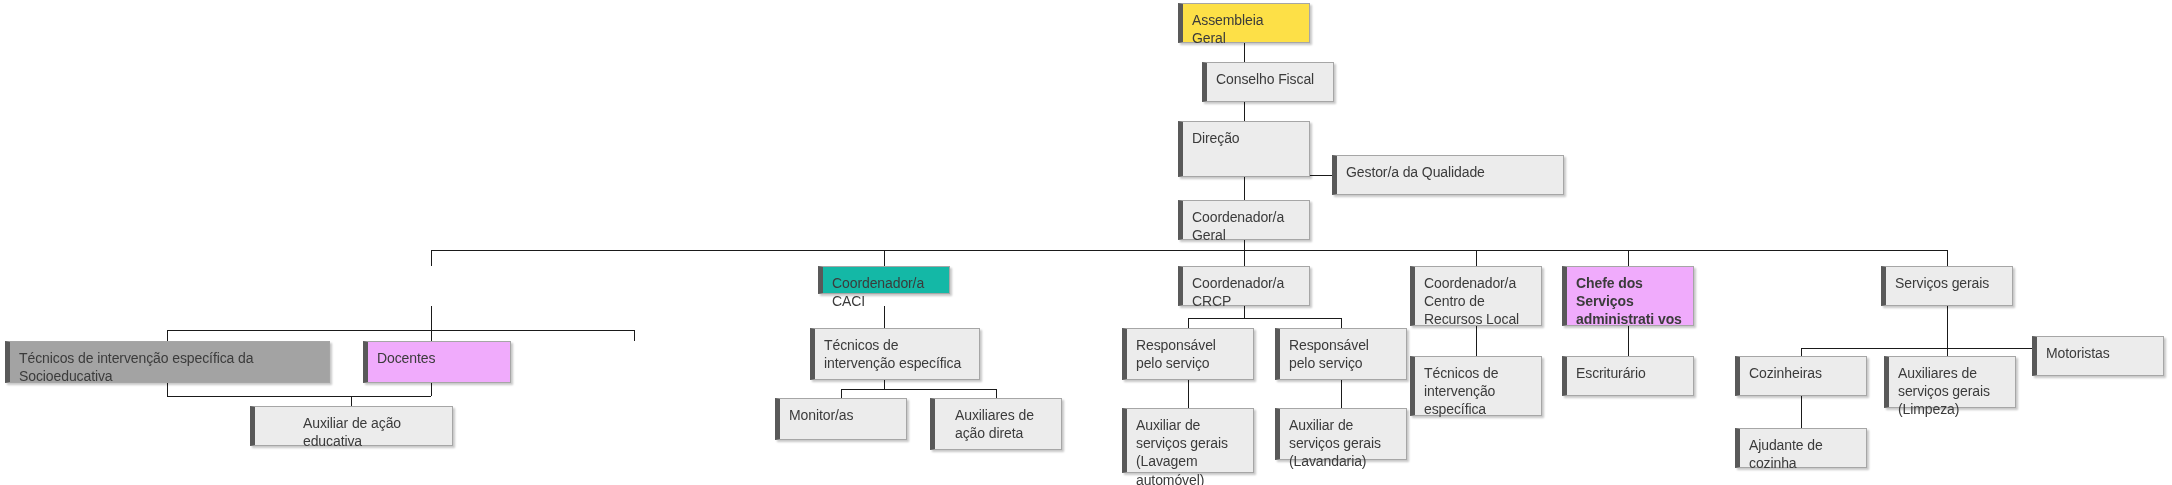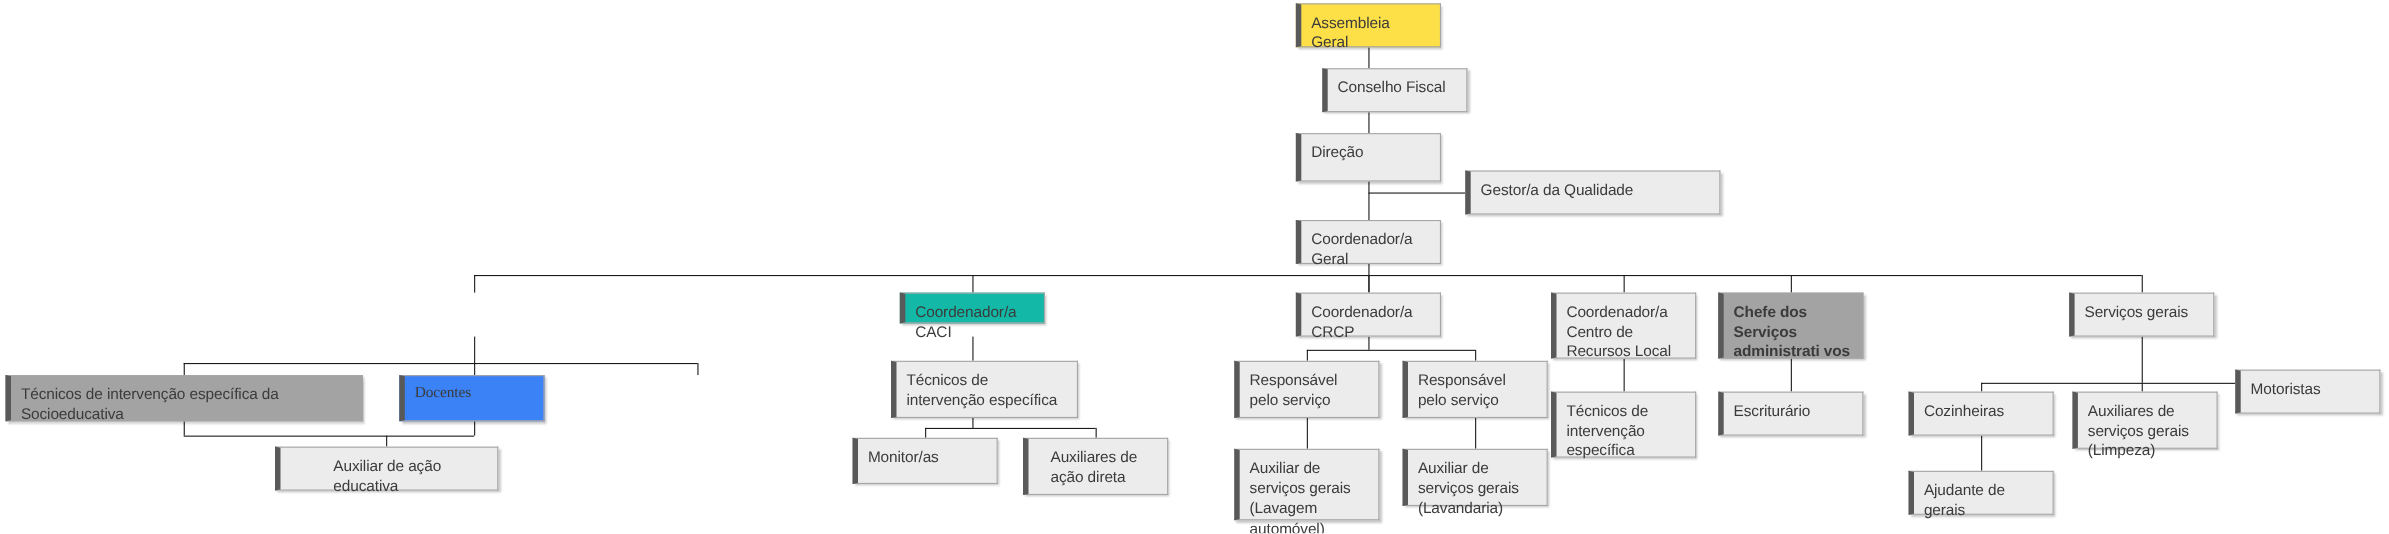--- a/index.html
+++ b/index.html
@@ -73,37 +73,37 @@
     <div class="edge v" style="left: 1476px; top: 326px; height: 30px; background: rgb(26, 26, 26);"></div>
     <div class="edge v" style="left: 1628px; top: 326px; height: 30px; background: rgb(26, 26, 26);"></div>
     <div class="edge v" style="left: 1947px; top: 306px; height: 42px; background: rgb(26, 26, 26);"></div>
     <div class="edge h" style="left: 1801px; top: 348px; width: 297px; background: rgb(26, 26, 26);"></div>
     <div class="edge v" style="left: 1801px; top: 348px; height: 8px; background: rgb(26, 26, 26);"></div>
     <div class="edge v" style="left: 1947px; top: 348px; height: 8px; background: rgb(26, 26, 26);"></div>
     <div class="edge v" style="left: 2098px; top: 348px; height: 8px; background: rgb(26, 26, 26);"></div>
     <div class="edge v" style="left: 1801px; top: 396px; height: 32px; background: rgb(26, 26, 26);"></div>
     <div class="node" style="left: 1178px; top: 3px; width: 132px; height: 40px; background: #fde047; border-color: rgb(166, 166, 166) rgb(166, 166, 166) rgb(166, 166, 166) rgb(89, 89, 89); color: rgb(59, 59, 59);">Assembleia Geral</div>
     <div class="node" style="left: 1178px; top: 62px; width: 132px; height: 40px; background: rgb(236, 236, 236); border-color: rgb(166, 166, 166) rgb(166, 166, 166) rgb(166, 166, 166) rgb(89, 89, 89); color: rgb(59, 59, 59); margin-left: 24px;">Conselho Fiscal</div>
-    <div class="node" style="left: 1178px; top: 121px; width: 132px; height: 44px; background: rgb(236, 236, 236); border-color: rgb(166, 166, 166) rgb(166, 166, 166) rgb(166, 166, 166) rgb(89, 89, 89); color: rgb(59, 59, 59);">Direção</div>
+    <div class="node" style="left: 1178px; top: 121px; width: 132px; height: 56px; background: rgb(236, 236, 236); border-color: rgb(166, 166, 166) rgb(166, 166, 166) rgb(166, 166, 166) rgb(89, 89, 89); color: rgb(59, 59, 59);">Direção</div>
     <div class="node" style="left: 1332px; top: 155px; width: 232px; height: 40px; background: rgb(236, 236, 236); border-color: rgb(166, 166, 166) rgb(166, 166, 166) rgb(166, 166, 166) rgb(89, 89, 89); color: rgb(59, 59, 59);">Gestor/a da Qualidade</div>
     <div class="node" style="left: 1178px; top: 200px; width: 132px; height: 40px; background: rgb(236, 236, 236); border-color: rgb(166, 166, 166) rgb(166, 166, 166) rgb(166, 166, 166) rgb(89, 89, 89); color: rgb(59, 59, 59);">Coordenador/a Geral</div>
     <div class="node" style="left: 818px; top: 266px; width: 132px; height: 28px; background: #14b8a6; border-color: rgb(166, 166, 166) rgb(166, 166, 166) rgb(166, 166, 166) rgb(89, 89, 89); color: rgb(59, 59, 59);">Coordenador/a CACI</div>
     <div class="node" style="left: 1178px; top: 266px; width: 132px; height: 40px; background: rgb(236, 236, 236); border-color: rgb(166, 166, 166) rgb(166, 166, 166) rgb(166, 166, 166) rgb(89, 89, 89); color: rgb(59, 59, 59);">Coordenador/a CRCP</div>
     <div class="node" style="left: 1410px; top: 266px; width: 132px; height: 60px; background: rgb(236, 236, 236); border-color: rgb(166, 166, 166) rgb(166, 166, 166) rgb(166, 166, 166) rgb(89, 89, 89); color: rgb(59, 59, 59);">Coordenador/a Centro de Recursos Local</div>
-    <div class="node bold" style="left: 1562px; top: 266px; width: 132px; height: 60px; background: #a3a3a3; border-color: rgb(166, 166, 166) rgb(166, 166, 166) rgb(166, 166, 166) rgb(89, 89, 89); color: rgb(59, 59, 59);">Chefe dos Serviços administrati vos</div>
+    <div class="node bold" style="left: 1562px; top: 266px; width: 132px; height: 60px; background: #f0abfc; border-color: rgb(166, 166, 166) rgb(166, 166, 166) rgb(166, 166, 166) rgb(89, 89, 89); color: rgb(59, 59, 59);">Chefe dos Serviços administrati vos</div>
     <div class="node" style="left: 1881px; top: 266px; width: 132px; height: 40px; background: rgb(236, 236, 236); border-color: rgb(166, 166, 166) rgb(166, 166, 166) rgb(166, 166, 166) rgb(89, 89, 89); color: rgb(59, 59, 59);">Serviços gerais</div>
     <div class="node" style="left: 5px; top: 341px; width: 325px; height: 42px; background: #a3a3a3; border-color: rgb(166, 166, 166) rgb(166, 166, 166) rgb(166, 166, 166) rgb(89, 89, 89); color: rgb(59, 59, 59);">Técnicos de intervenção específica da Socioeducativa</div>
-    <div class="node" style="left: 363px; top: 341px; width: 132px; height: 42px; background: #3b82f6; border-color: rgb(166, 166, 166) rgb(166, 166, 166) rgb(166, 166, 166) rgb(89, 89, 89); color: rgb(59, 59, 59); font-family: Liberation Serif, serif;">Docentes</div>
+    <div class="node" style="left: 363px; top: 341px; width: 148px; height: 42px; background: #f0abfc; border-color: rgb(166, 166, 166) rgb(166, 166, 166) rgb(166, 166, 166) rgb(89, 89, 89); color: rgb(59, 59, 59);">Docentes</div>
     <div class="node" style="left: 250px; top: 406px; width: 203px; height: 40px; background: rgb(236, 236, 236); border-color: rgb(166, 166, 166) rgb(166, 166, 166) rgb(166, 166, 166) rgb(89, 89, 89); color: rgb(59, 59, 59); padding-left: 48px;">Auxiliar de ação educativa</div>
     <div class="node" style="left: 810px; top: 328px; width: 170px; height: 52px; background: rgb(236, 236, 236); border-color: rgb(166, 166, 166) rgb(166, 166, 166) rgb(166, 166, 166) rgb(89, 89, 89); color: rgb(59, 59, 59);">Técnicos de intervenção específica</div>
     <div class="node" style="left: 775px; top: 398px; width: 132px; height: 42px; background: rgb(236, 236, 236); border-color: rgb(166, 166, 166) rgb(166, 166, 166) rgb(166, 166, 166) rgb(89, 89, 89); color: rgb(59, 59, 59);">Monitor/as</div>
     <div class="node" style="left: 930px; top: 398px; width: 132px; height: 52px; background: rgb(236, 236, 236); border-color: rgb(166, 166, 166) rgb(166, 166, 166) rgb(166, 166, 166) rgb(89, 89, 89); color: rgb(59, 59, 59); padding-left: 20px;">Auxiliares de ação direta</div>
     <div class="node" style="left: 1122px; top: 328px; width: 132px; height: 52px; background: rgb(236, 236, 236); border-color: rgb(166, 166, 166) rgb(166, 166, 166) rgb(166, 166, 166) rgb(89, 89, 89); color: rgb(59, 59, 59);">Responsável pelo serviço</div>
     <div class="node" style="left: 1275px; top: 328px; width: 132px; height: 52px; background: rgb(236, 236, 236); border-color: rgb(166, 166, 166) rgb(166, 166, 166) rgb(166, 166, 166) rgb(89, 89, 89); color: rgb(59, 59, 59);">Responsável pelo serviço</div>
     <div class="node" style="left: 1122px; top: 408px; width: 132px; height: 65px; background: rgb(236, 236, 236); border-color: rgb(166, 166, 166) rgb(166, 166, 166) rgb(166, 166, 166) rgb(89, 89, 89); color: rgb(59, 59, 59);">Auxiliar de serviços gerais (Lavagem automóvel)</div>
     <div class="node" style="left: 1275px; top: 408px; width: 132px; height: 52px; background: rgb(236, 236, 236); border-color: rgb(166, 166, 166) rgb(166, 166, 166) rgb(166, 166, 166) rgb(89, 89, 89); color: rgb(59, 59, 59);">Auxiliar de serviços gerais (Lavandaria)</div>
     <div class="node" style="left: 1410px; top: 356px; width: 132px; height: 60px; background: rgb(236, 236, 236); border-color: rgb(166, 166, 166) rgb(166, 166, 166) rgb(166, 166, 166) rgb(89, 89, 89); color: rgb(59, 59, 59);">Técnicos de intervenção específica</div>
     <div class="node" style="left: 1562px; top: 356px; width: 132px; height: 40px; background: rgb(236, 236, 236); border-color: rgb(166, 166, 166) rgb(166, 166, 166) rgb(166, 166, 166) rgb(89, 89, 89); color: rgb(59, 59, 59);">Escriturário</div>
     <div class="node" style="left: 1735px; top: 356px; width: 132px; height: 40px; background: rgb(236, 236, 236); border-color: rgb(166, 166, 166) rgb(166, 166, 166) rgb(166, 166, 166) rgb(89, 89, 89); color: rgb(59, 59, 59);">Cozinheiras</div>
     <div class="node" style="left: 1884px; top: 356px; width: 132px; height: 52px; background: rgb(236, 236, 236); border-color: rgb(166, 166, 166) rgb(166, 166, 166) rgb(166, 166, 166) rgb(89, 89, 89); color: rgb(59, 59, 59);">Auxiliares de serviços gerais (Limpeza)</div>
     <div class="node" style="left: 2032px; top: 336px; width: 132px; height: 40px; background: rgb(236, 236, 236); border-color: rgb(166, 166, 166) rgb(166, 166, 166) rgb(166, 166, 166) rgb(89, 89, 89); color: rgb(59, 59, 59);">Motoristas</div>
-    <div class="node" style="left: 1735px; top: 428px; width: 132px; height: 40px; background: rgb(236, 236, 236); border-color: rgb(166, 166, 166) rgb(166, 166, 166) rgb(166, 166, 166) rgb(89, 89, 89); color: rgb(59, 59, 59);">Ajudante de gerais</div>
+    <div class="node" style="left: 1735px; top: 428px; width: 132px; height: 40px; background: rgb(236, 236, 236); border-color: rgb(166, 166, 166) rgb(166, 166, 166) rgb(166, 166, 166) rgb(89, 89, 89); color: rgb(59, 59, 59);">Ajudante de cozinha</div>
   </div>
 
 </body></html>

